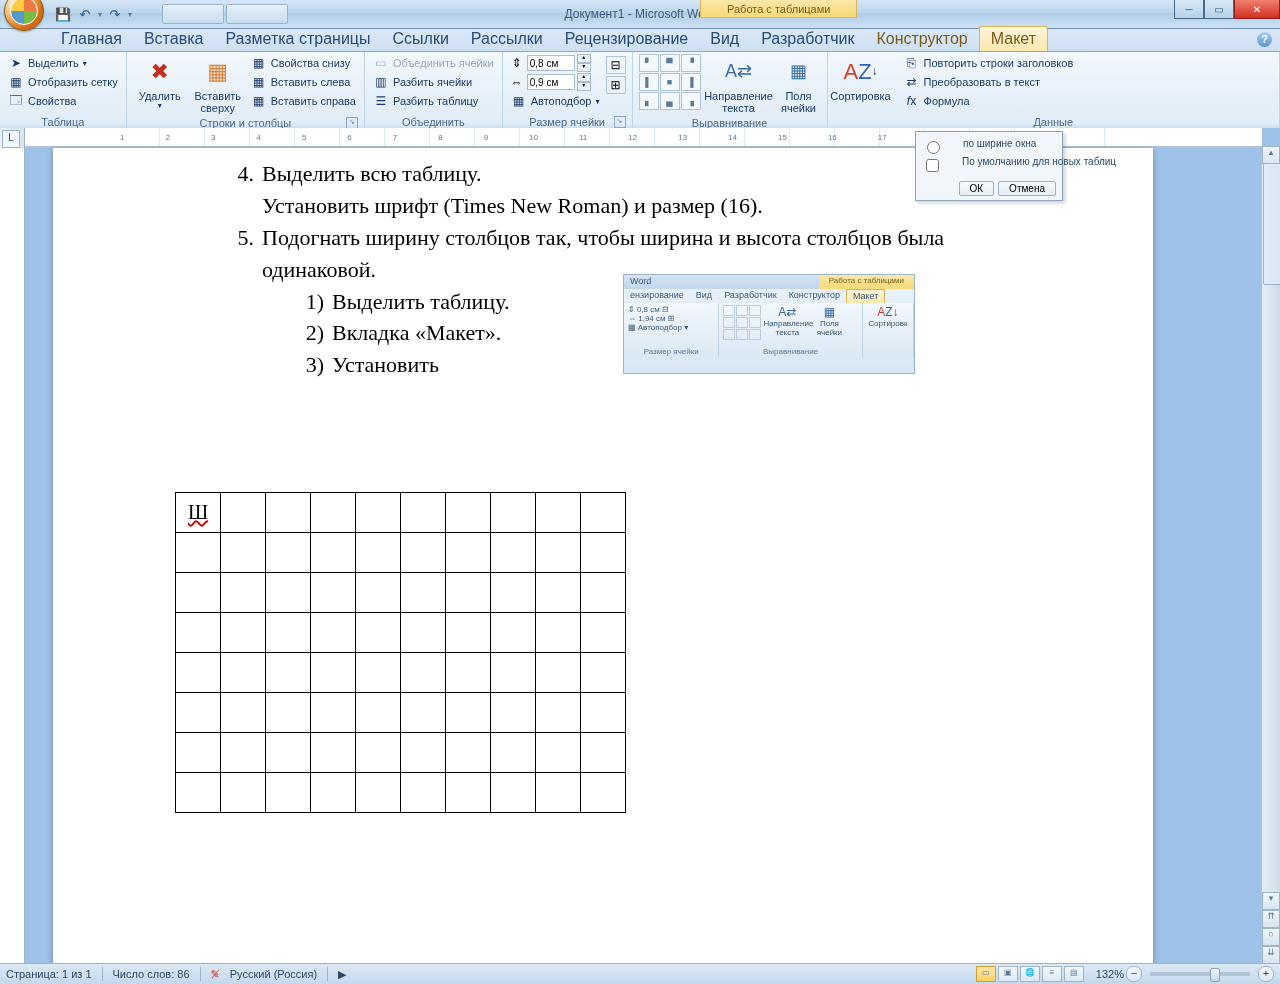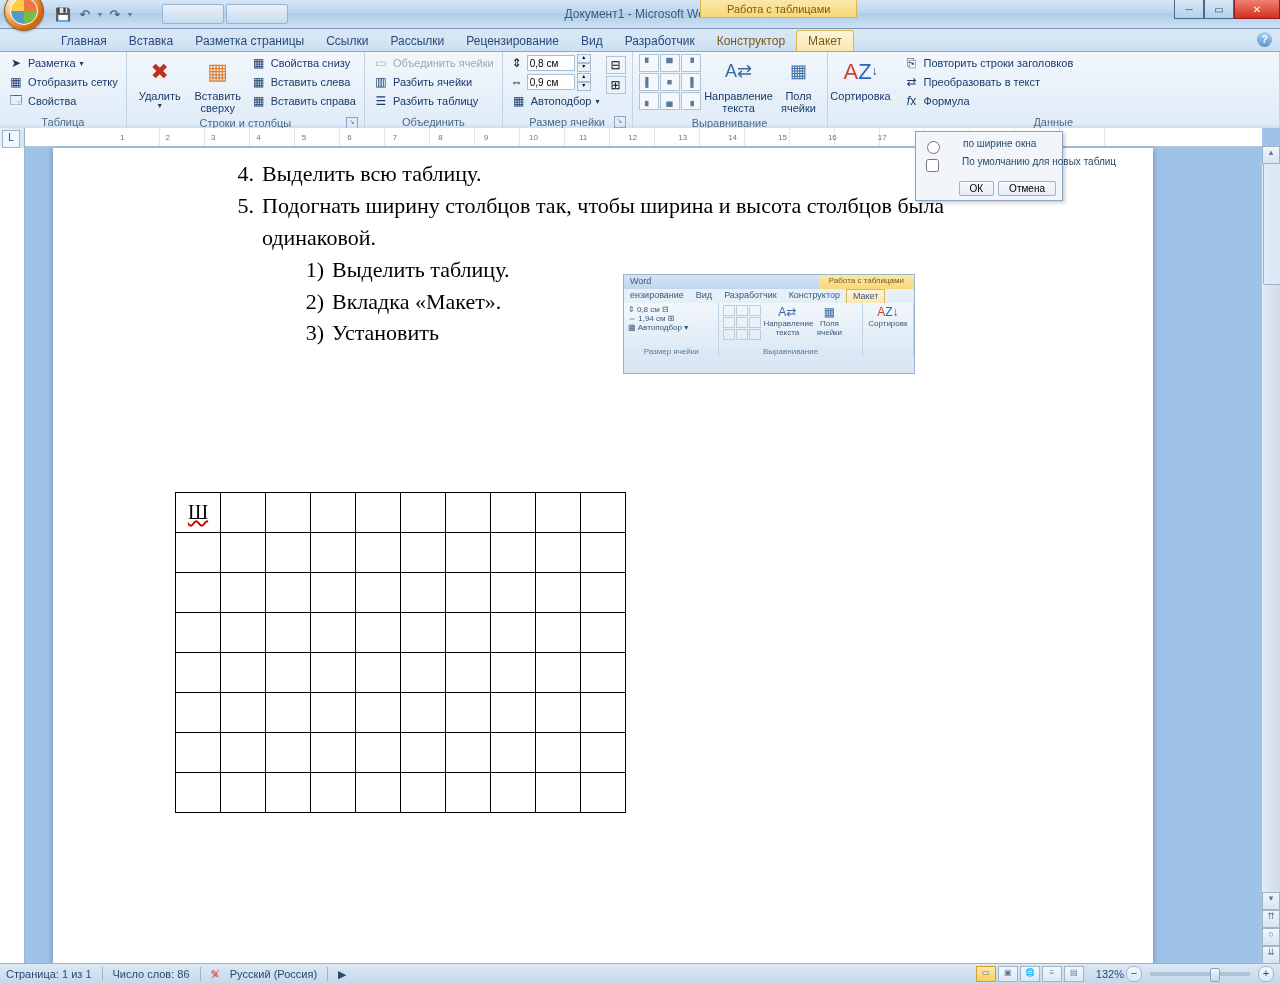--- a/index.html
+++ b/index.html
@@ -12,21 +12,21 @@
 .qat-sep{width:4px;height:18px;display:flex;align-items:center;color:#5a7aa0;font-size:8px}
 .title-center{position:absolute;left:0;right:0;text-align:center;color:#3c5a7a;font-size:12px;pointer-events:none}
 .title-tools{position:absolute;left:700px;top:0;background:linear-gradient(#fbe7a8,#f8d978);border:1px solid #d9b656;border-top:none;padding:3px 26px 2px;font-size:11px;color:#7a5a1a}
 .wincontrols{position:absolute;right:0;top:0;display:flex}
 .wc{width:28px;height:18px;border:1px solid #4a6a8a;border-top:none;display:flex;align-items:center;justify-content:center;font-size:10px;background:linear-gradient(#d8e8f6,#b5d0e9);color:#2a4a6a}
 .wc.close{width:44px;background:linear-gradient(#f08070,#d23020);color:#fff;border-color:#8a2020}
 .thumbs{display:flex;gap:2px;margin-left:30px}
 .thumb{width:60px;height:18px;background:linear-gradient(#e8f0f8,#c8dcf0);border:1px solid #9ab4d0;border-radius:2px}
 
 .tabstrip{height:22px;background:linear-gradient(#dbe9f7,#cde0f2);display:flex;align-items:flex-end;padding-left:50px;position:relative;border-bottom:1px solid #8ca8c8}
-.tab{padding:3px 11px;font-size:12px;color:#2a4a7a;cursor:default}
+.tab{padding:3px 11px;font-size:16px;color:#2a4a7a;cursor:default}
 .tab.active{background:#f5fafd;border:1px solid #8ca8c8;border-bottom:none;border-radius:3px 3px 0 0;color:#1a3a6a}
 .tab.context{color:#7a5a1a}
 .tab.context.active{background:linear-gradient(#fdf3d8,#fbe8b0);border-color:#d9b656}
 .help-icon{position:absolute;right:8px;top:3px;width:15px;height:15px;border-radius:50%;background:linear-gradient(#aad0f4,#5a94d0);color:#fff;text-align:center;font-size:11px;line-height:15px;font-weight:bold}
 
 .ribbon{height:78px;background:linear-gradient(#f2f7fc,#e0ecf7 92%,#c5d8ec);display:flex;border-bottom:1px solid #9ab4d0}
 .group{border-right:1px solid #c0d4e8;padding:2px 6px 0;display:flex;flex-direction:column;position:relative}
 .group-body{flex:1;display:flex;gap:4px;align-items:flex-start}
 .group-label{text-align:center;font-size:11px;color:#4a6a8a;padding:1px 0 2px;position:relative}
 .group-label .launcher{position:absolute;right:0;bottom:2px;width:10px;height:10px;border:1px solid #8aa8c8;font-size:7px;line-height:8px;text-align:center;color:#5a7a9a}
@@ -127,21 +127,21 @@
   <div class="help-icon">?</div>
 </div>
 
 <div class="ribbon">
 
   <div class="group">
     <div class="group-body">
       <div class="vstack">
         <div class="rbtn">
             <span class="ricon">➤</span>
-            <span>Разметка</span> 
+            <span>Выделить</span> 
             <span style="font-size:8px">▾</span>
           </div>
         <div class="rbtn">
             <span class="ricon">▦</span>
             <span>Отобразить сетку</span>
           </div>
         <div class="rbtn">
             <span class="ricon">🗔</span>
             <span>Свойства</span>
           </div>
@@ -328,20 +328,21 @@
         </label>
       <div class="pbtns">
         <button>ОК</button>
         <button>Отмена</button>
       </div>
     </div>
 
     <div class="page">
       <div class="content">
         <div><span class="num">4.</span><span>Выделить всю таблицу.</span></div>
+        <div style="margin-left:34px"><span>Установить шрифт (Times New Roman) и размер (16).</span></div>
         <div><span class="num">5.</span><span>Подогнать ширину столбцов так, чтобы ширина и высота столбцов была</span></div>
         <div style="margin-left:34px"><span>одинаковой.</span></div>
         <div class="sublist"><span class="num">1)</span><span>Выделить таблицу.</span></div>
         <div class="sublist"><span class="num">2)</span><span>Вкладка «Макет».</span></div>
         <div class="sublist"><span class="num">3)</span><span>Установить</span></div>
       </div>
 
       <div class="embed">
         <div class="embed-title">
           <span>Word</span>

